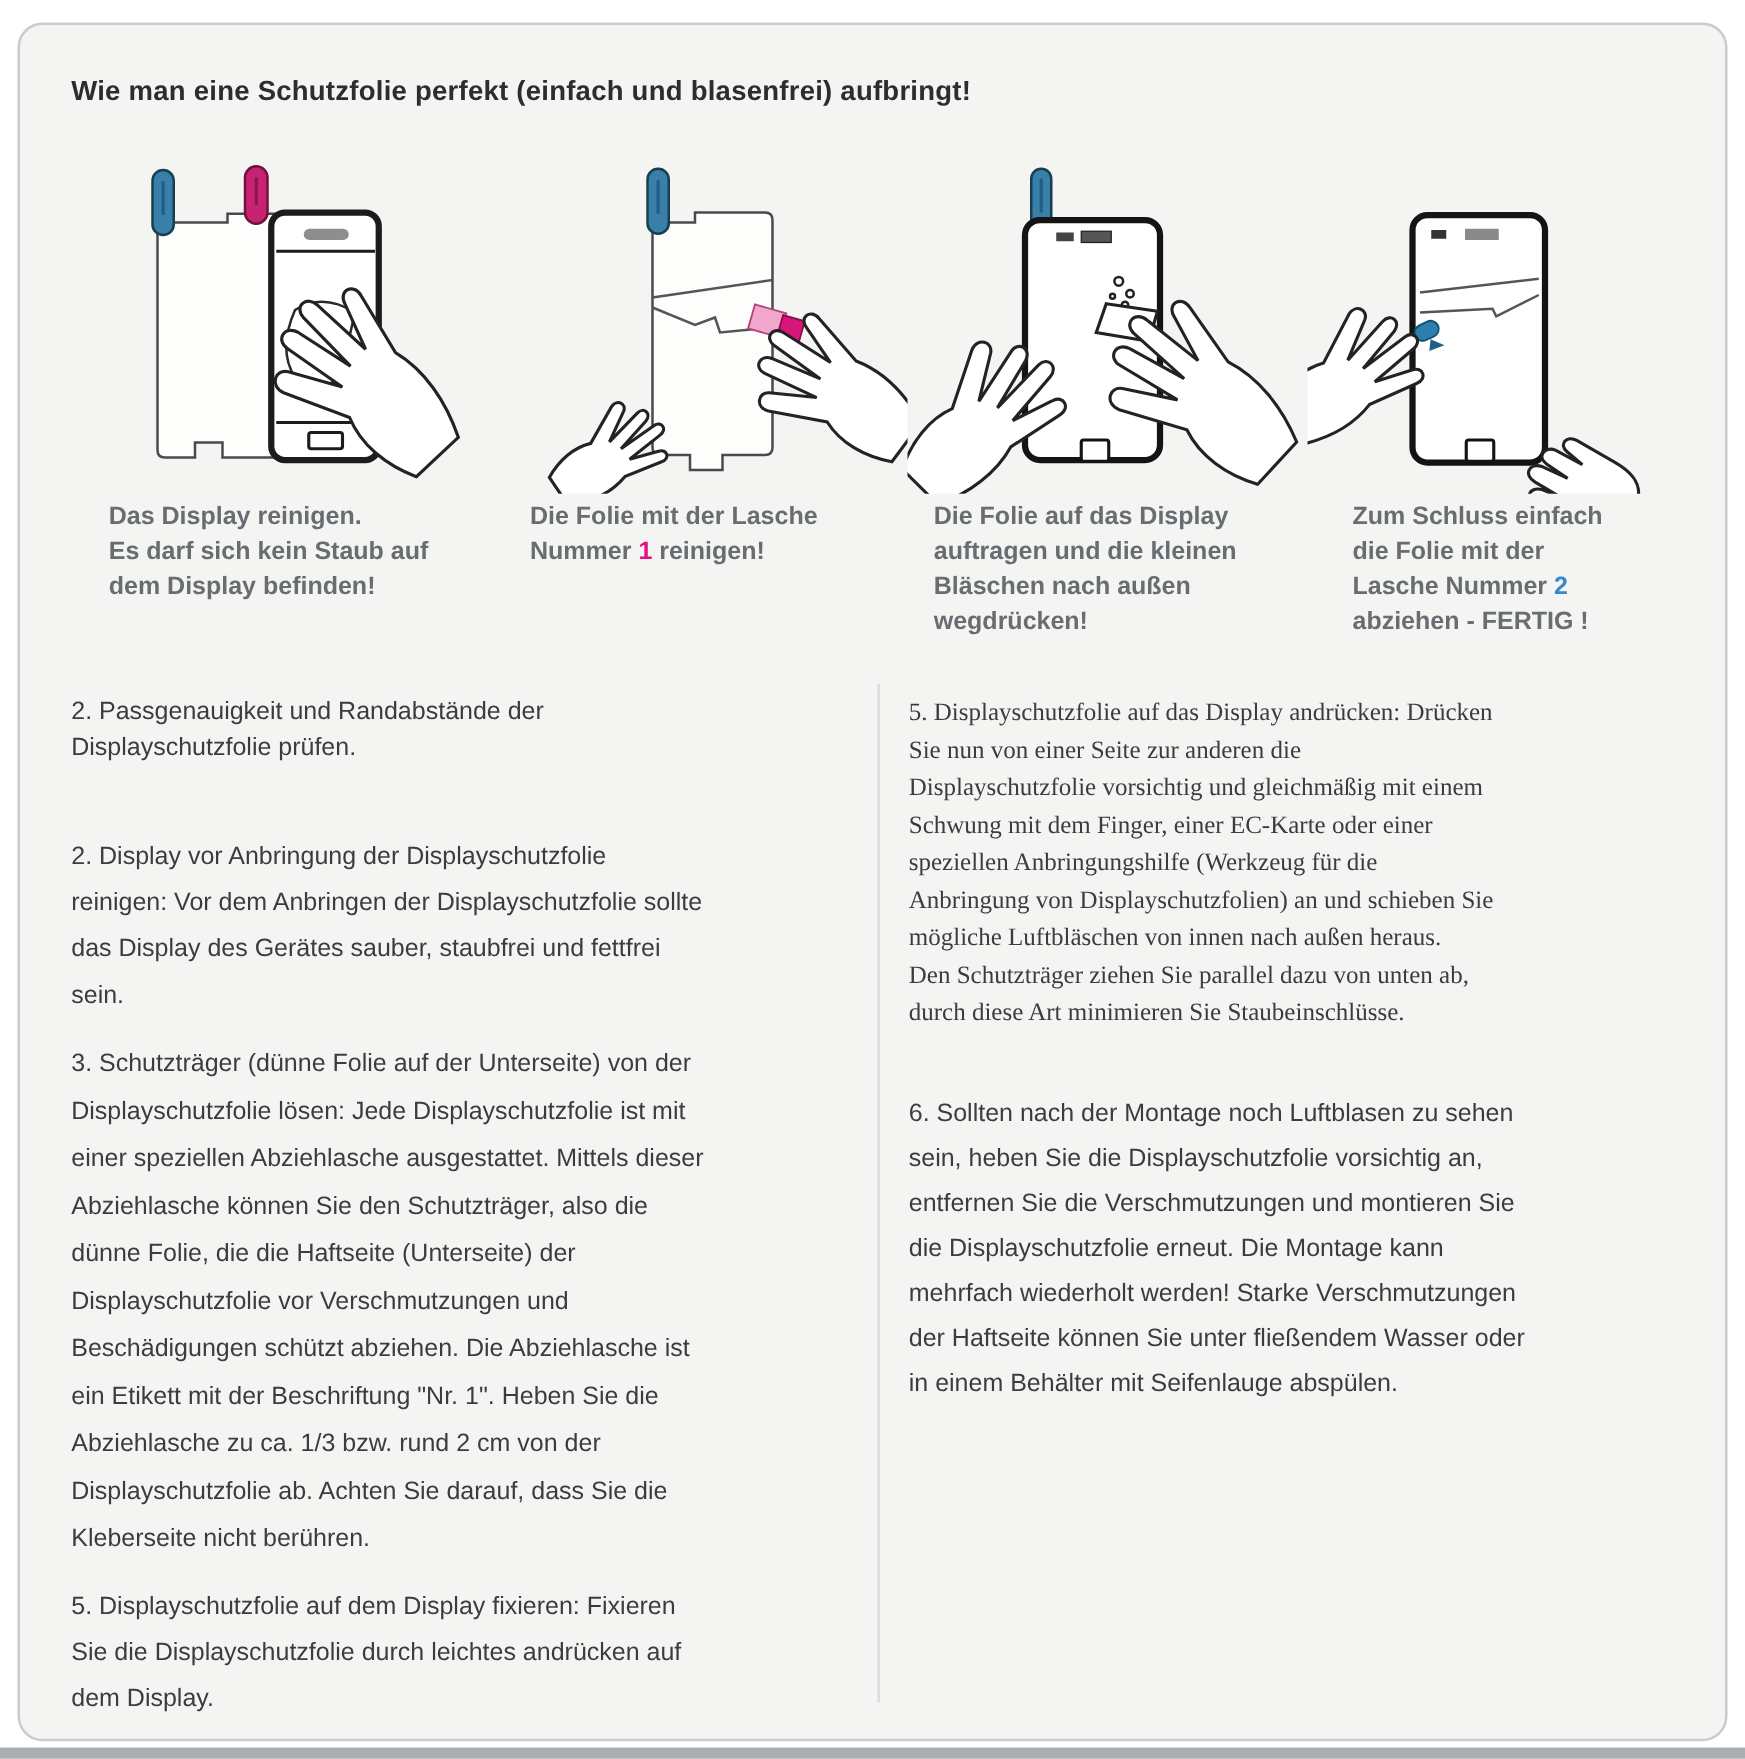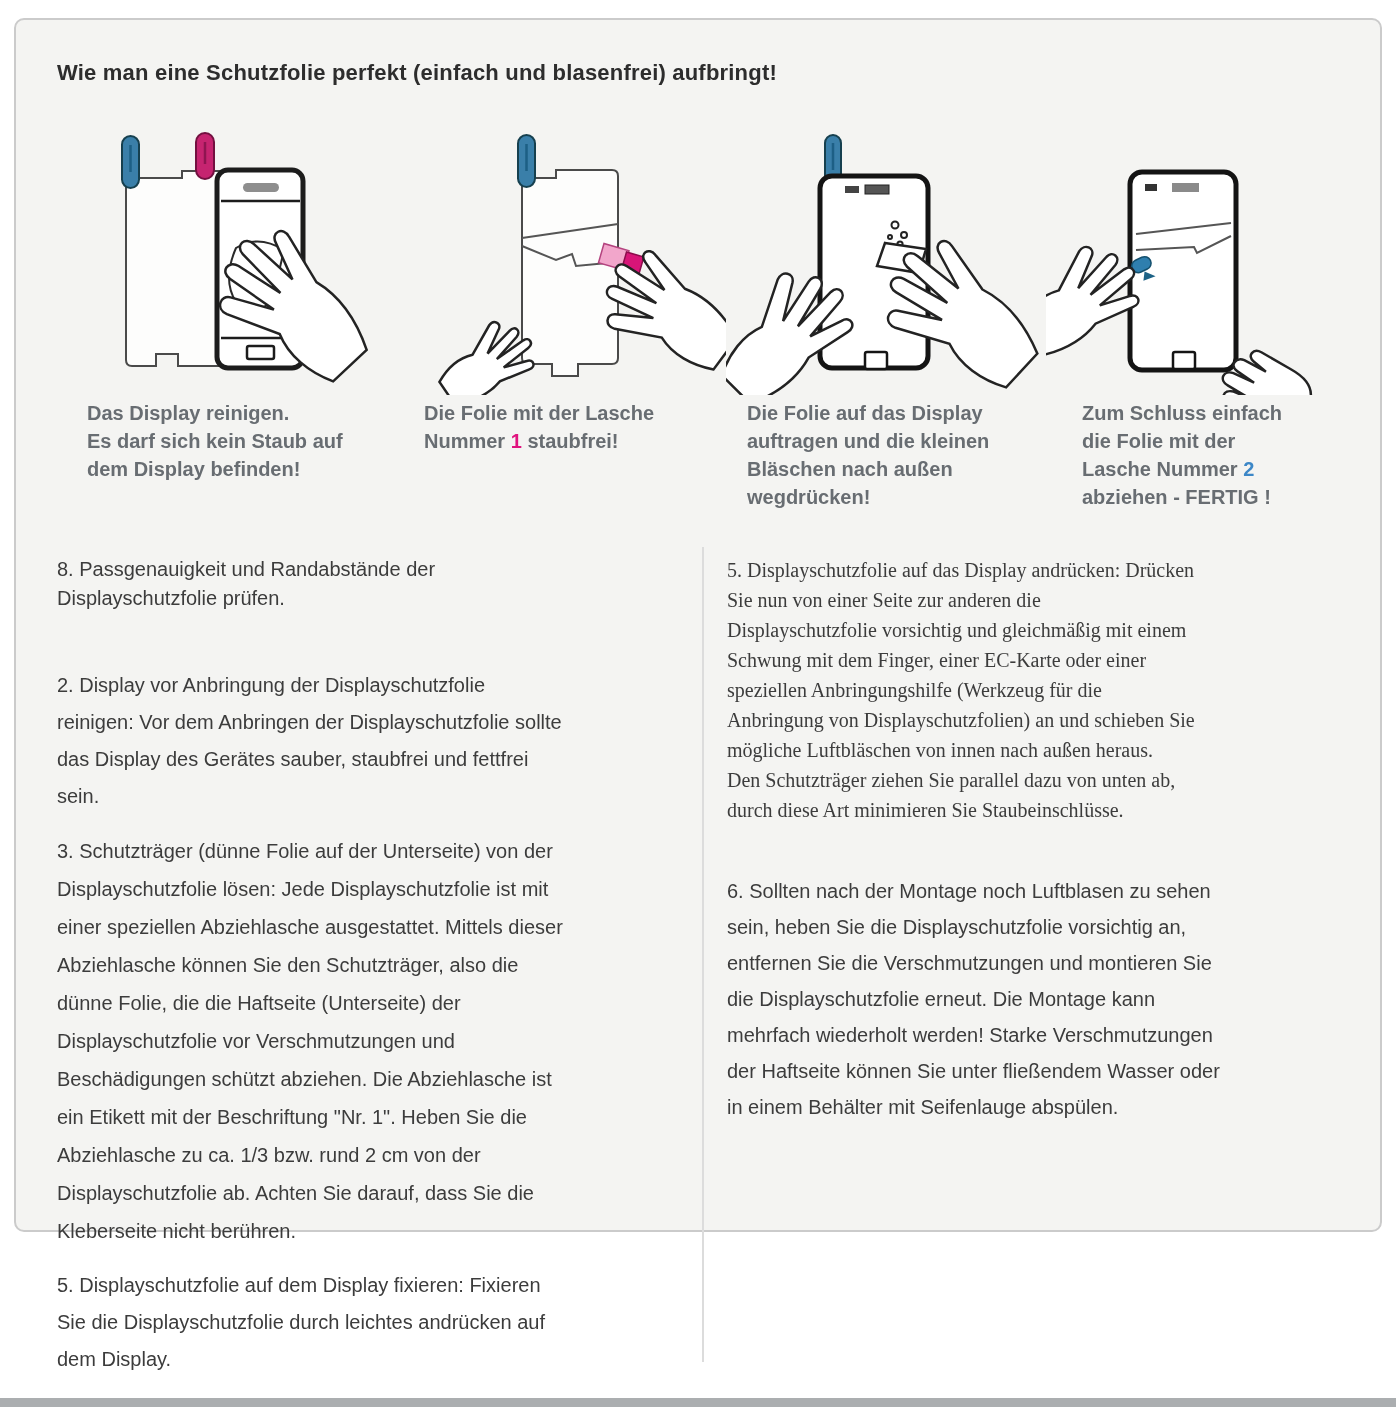--- a/index.html
+++ b/index.html
@@ -1,21 +1,21 @@
 <!DOCTYPE html>
 <html lang="de"><head>
 <meta charset="utf-8">
 <style>
   * { margin:0; padding:0; box-sizing:border-box; }
   html,body { background:#ffffff; }
   body { width:1396px; height:1407px; position:relative; overflow:hidden;
          font-family:"Liberation Sans","DejaVu Sans",sans-serif; }
 
-  .card { position:absolute; left:14px; top:18px; width:1368px; height:1214px;
-          background:#f4f4f2; border:2px solid #cbcbcb; border-radius:10px; }
+  .card { position:absolute; left:14px; top:18px; width:1368px; height:1375px;
+          background:#f4f4f2; border:2px solid #cbcbcb; border-radius:20px; }
 
   .page-title { position:absolute; left:41px; top:40px;
           font-size:22px; font-weight:bold; color:#2d2d2d; letter-spacing:0.2px; }
 
   .figures-row { position:absolute; left:70px; top:110px; width:1280px; height:265px;
           display:flex; }
   .fig-cell { width:320px; height:265px; }
   .fig { width:320px; height:265px; display:block; }
 
   .captions-row { position:absolute; left:55px; top:379px; width:1280px; display:flex; }
@@ -136,40 +136,40 @@
   </div>
 
   <div class="captions-row">
     <div class="cap-cell cap-1">
         <div class="caption">Das Display reinigen.
 Es darf sich kein Staub auf
 dem Display befinden!</div>
       </div>
     <div class="cap-cell cap-2">
         <div class="caption"><span>Die Folie mit der Lasche
-Nummer </span><span class="num-1">1</span><span> staubfrei!</span></div>
+Nummer </span><span class="num-1">1</span><span> reinigen!</span></div>
       </div>
     <div class="cap-cell cap-3">
         <div class="caption">Die Folie  auf das Display
 auftragen und die kleinen
 Bläschen nach außen
 wegdrücken!</div>
       </div>
     <div class="cap-cell cap-4">
         <div class="caption"><span>Zum Schluss einfach
 die Folie mit der
 Lasche Nummer </span><span class="num-2">2</span><span>
 abziehen - FERTIG !</span></div>
       </div>
   </div>
 
   <div class="col-divider"></div>
 
   <div class="steps-col steps-left">
-    <p class="lh-29 mb-54">8. Passgenauigkeit und Randabstände der
+    <p class="lh-29 mb-54">2. Passgenauigkeit und Randabstände der
 Displayschutzfolie prüfen.</p>
     <p class="lh-37 mb-38">2. Display vor Anbringung der Displayschutzfolie
 reinigen: Vor dem Anbringen der Displayschutzfolie sollte
 das Display des Gerätes sauber, staubfrei und fettfrei
 sein.</p>
     <p class="lh-38 mb-17">3. Schutzträger (dünne Folie auf der Unterseite) von der
 Displayschutzfolie lösen: Jede Displayschutzfolie ist mit
 einer speziellen Abziehlasche ausgestattet. Mittels dieser
 Abziehlasche können Sie den Schutzträger, also die
 dünne Folie, die die Haftseite (Unterseite) der

